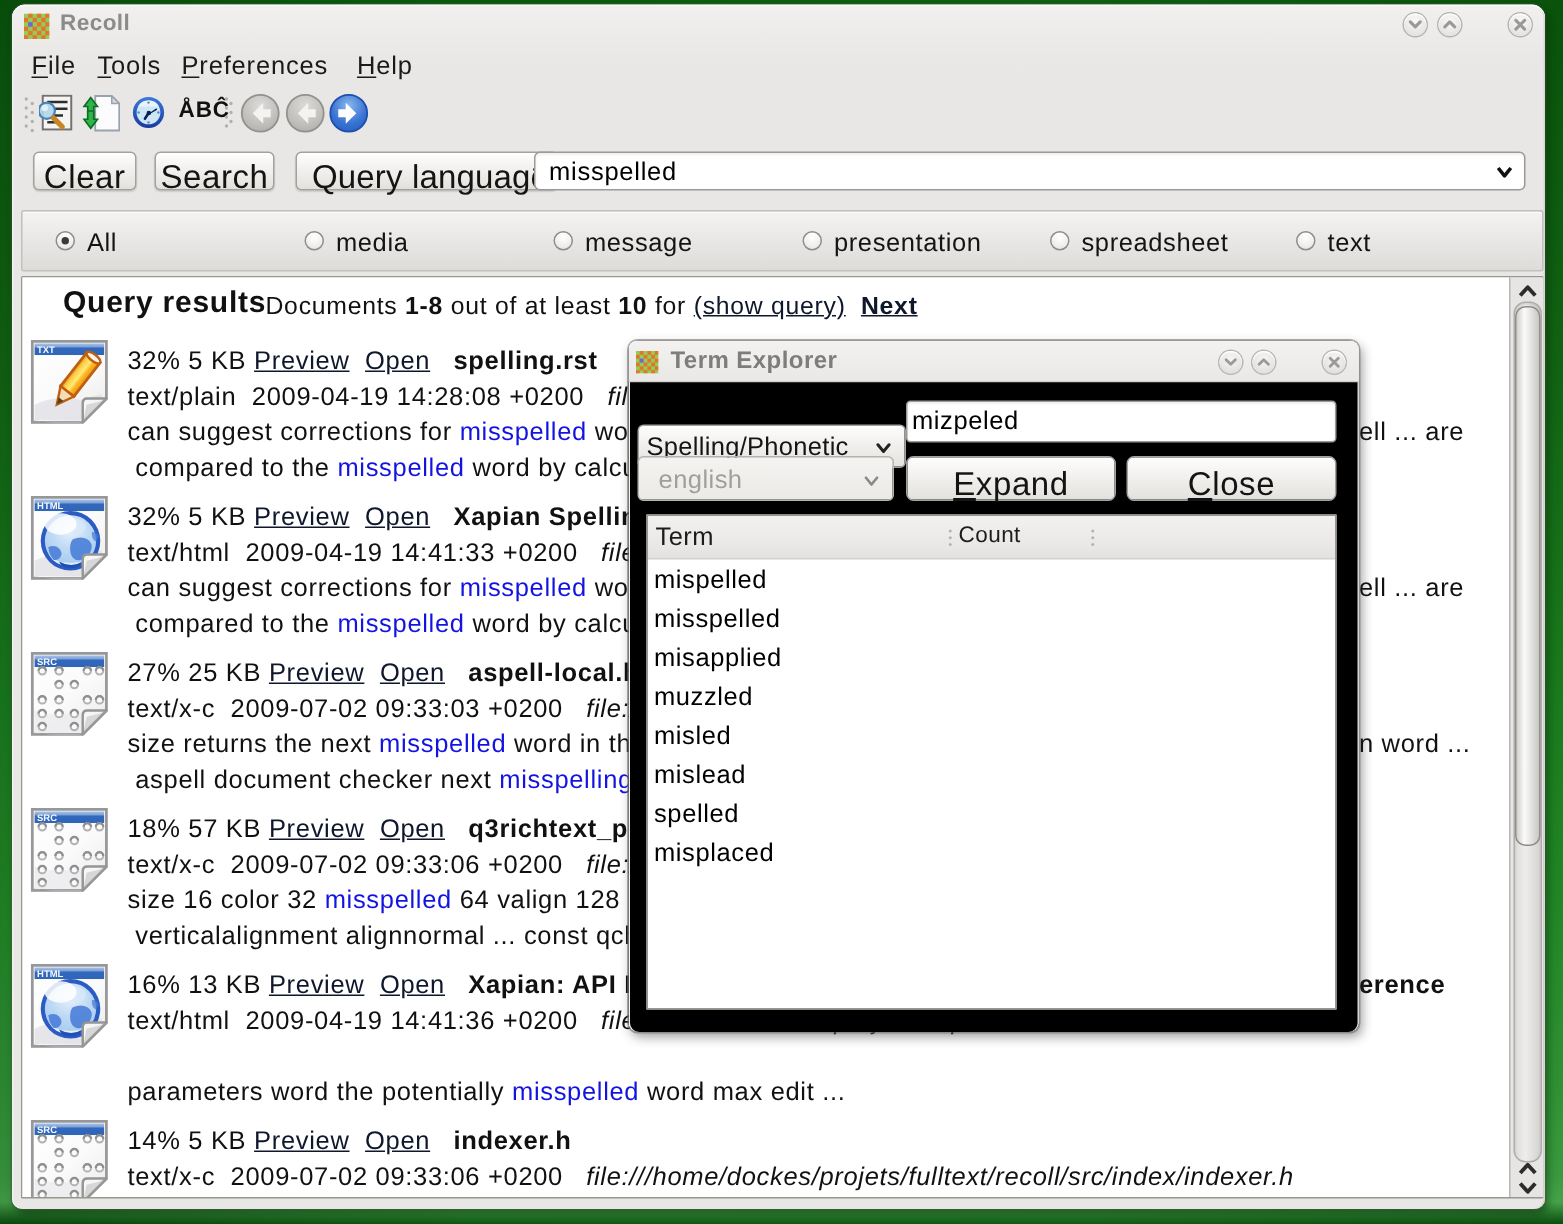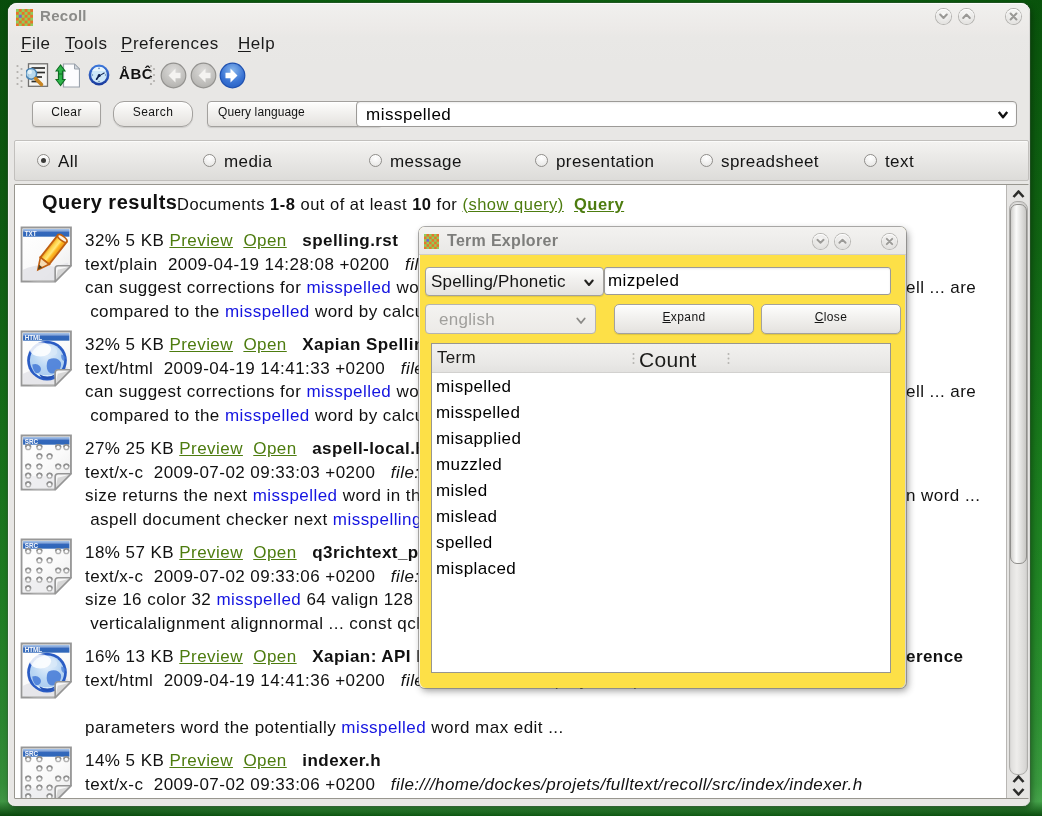--- a/index.html
+++ b/index.html
@@ -19,41 +19,41 @@
   background:radial-gradient(circle at 50% 35%,#fafaf9,#e8e7e5 60%,#dddcda);
   box-shadow:0 0 0 1px #b4b3b0, inset 0 1px 1px #fff;}
 .winbtn svg{position:absolute;left:2px;top:2px;}
 
 .menu{top:31px;font-size:17px;color:#1a1a1a;letter-spacing:.55px;}
 .menu u{text-decoration:underline;text-underline-offset:2px;}
 
 .btn{height:26px;border-radius:4px;border:1px solid #a3a19e;box-sizing:border-box;
   background:linear-gradient(180deg,#fefefd,#f3f2f0 40%,#e8e6e3 85%,#e2e0dd);
   box-shadow:inset 0 1px 0 #fff,0 1px 1px rgba(0,0,0,.12);
-  font-size:12px;color:#141414;text-align:center;letter-spacing:.4px;margin-left:10px;}
+  font-size:22px;color:#141414;text-align:center;letter-spacing:.4px;}
 .btn .lbl{position:relative;top:3px;}
 
 #radiorow{left:6px;top:137px;width:1015px;height:41px;border:1px solid #c2c0bd;border-radius:2px;box-sizing:border-box;
   background:linear-gradient(180deg,#f4f3f1,#e7e6e4 55%,#dddcd9);box-shadow:inset 0 1px 0 #fbfbfa;}
 .radio{width:13px;height:13px;border-radius:50%;box-sizing:border-box;border:1px solid #8f8d8a;
   background:radial-gradient(circle at 50% 30%,#ffffff,#e3e2e0);box-shadow:inset 0 1px 1px #fff;top:13px;}
 .radio.sel::after{content:"";position:absolute;left:3px;top:3px;width:5px;height:5px;border-radius:50%;background:#3a3a38;}
 .rlbl{top:11px;font-size:17px;color:#141414;letter-spacing:.4px;}
 
 #resframe{left:6px;top:181px;width:1015px;height:615px;box-sizing:border-box;border:1px solid #98968f;background:#fff;border-radius:1px;}
 #rescontent{position:absolute;left:0;top:0;width:991px;height:613px;overflow:hidden;background:#fff;}
 #sbar{position:absolute;left:991px;top:0;width:22px;height:613px;background:#e6e5e3;border-left:1px solid #b9b7b4;}
 .res-line{position:absolute;white-space:pre;font-size:17px;color:#111;letter-spacing:.45px;}
-.res-line a{color:#4d7c0f;text-decoration:underline;}
+.res-line a{color:#0f172a;text-decoration:underline;}
 .blue{color:#1414e0;}
 .b{font-weight:bold;}
 .i{font-style:italic;}
 
 #dlg{position:absolute;left:419px;top:227px;width:487px;height:461px;border-radius:6px;
-  background:#fde047;
+  background:#000000;
   box-shadow:inset 0 1px 0 #fcfcfb,inset 1px 0 0 #f4f3f1,inset -1px 0 0 #d6d5d3,0 0 0 1px rgba(110,108,104,.55),2px 3px 7px rgba(40,40,40,.45);text-decoration:underline;}
 .dbtn{width:15px;height:15px;border-radius:50%;top:7px;
   background:radial-gradient(circle at 50% 35%,#f6f5f4,#e6e5e3 60%,#d9d8d6);
   box-shadow:0 0 0 1px #b7b6b3, inset 0 1px 1px #fff;}
 .combo{box-sizing:border-box;border:1px solid #a3a19e;border-radius:4px;
   background:linear-gradient(180deg,#fdfdfc,#f1f0ee 45%,#e5e3e0);
   box-shadow:inset 0 1px 0 #fff,0 1px 1px rgba(0,0,0,.1);font-size:17px;color:#141414;}
 .tinput{box-sizing:border-box;border:1px solid #9c9a97;border-radius:3px;background:#fff;
   box-shadow:inset 0 1px 2px rgba(0,0,0,.08);font-size:17px;color:#000;}
 </style>
@@ -188,21 +188,21 @@
       <circle cx="13.5" cy="13.5" r="12.3" fill="url(#gb1)" stroke="#92918e" stroke-width="1.2"></circle>
       <path d="M15.5 6.5 L8.5 13.5 L15.5 20.5 V16.2 H20.5 V10.8 H15.5 Z" fill="#f4f3f1"></path>
     </svg>
     <svg class="abs" style="left:211px;top:4px" width="27" height="27" viewBox="0 0 27 27">
       <circle cx="13.5" cy="13.5" r="12.3" fill="url(#gb2)" stroke="#1d4fae" stroke-width="1.2"></circle>
       <path d="M11.5 6.5 L18.5 13.5 L11.5 20.5 V16.2 H6.5 V10.8 H11.5 Z" fill="#ffffff"></path>
     </svg>
   </div>
 
   <div class="abs btn" style="left:14px;top:98px;width:69px;"><span class="lbl">Clear</span></div>
-  <div class="abs btn" style="left:95px;top:98px;width:80px;border-radius:11px;"><span class="lbl">Search</span></div>
+  <div class="abs btn" style="left:95px;top:98px;width:80px;"><span class="lbl">Search</span></div>
   <div class="abs btn" style="left:189px;top:98px;width:175px;text-align:left;"><span class="lbl" style="left:10px;letter-spacing:.1px;">Query language</span>
     <svg class="abs" style="right:5px;top:9px" width="11" height="9" viewBox="0 0 11 9">
         <path d="M1.5 2 L5.5 6.5 L9.5 2" fill="none" stroke="#23221f" stroke-width="2.2" stroke-linecap="round" stroke-linejoin="round"></path>
       </svg></div>
   <div class="abs tinput" style="left:348px;top:98px;width:661px;height:26px;border-radius:4px;">
     <span class="abs" style="left:9px;top:3px;letter-spacing:.5px;">misspelled</span>
     <svg class="abs" style="right:7px;top:8px" width="12" height="10" viewBox="0 0 12 10">
         <path d="M1.8 2 L6 7.3 L10.2 2" fill="none" stroke="#111" stroke-width="2.4" stroke-linejoin="round"></path>
       </svg>
   </div>
@@ -218,21 +218,21 @@
       <div class="abs rlbl" style="left:541px;">presentation</div>
     <div class="abs radio" style="left:685px;"></div>
       <div class="abs rlbl" style="left:706px;">spreadsheet</div>
     <div class="abs radio" style="left:849px;"></div>
       <div class="abs rlbl" style="left:870px;">text</div>
   </div>
 
   <div class="abs" id="resframe">
     <div id="rescontent">
       <div class="res-line" style="left:6px;top:6px;font-size:20px;font-weight:bold;letter-spacing:.5px;margin-left:21px;">Query results</div>
-        <div class="res-line" style="left:162px;top:10px;font-size:16.5px;letter-spacing:.5px;">Documents <span class="b">1-8</span> out of at least <span class="b">10</span> for <a>(show query)</a>&nbsp; <a class="b">Query</a></div>
+        <div class="res-line" style="left:162px;top:10px;font-size:16.5px;letter-spacing:.5px;">Documents <span class="b">1-8</span> out of at least <span class="b">10</span> for <a>(show query)</a>&nbsp; <a class="b">Next</a></div>
       <svg width="0" height="0" style="position:absolute">
           <defs>
 <linearGradient id="hdrg" x1="0" y1="0" x2="0" y2="1">
               <stop offset="0" stop-color="#7aa7e0"></stop>
               <stop offset="0.35" stop-color="#3468bc"></stop>
               <stop offset="1" stop-color="#2e66b8"></stop>
             </linearGradient>
 <linearGradient id="pgg" x1="0.1" y1="0" x2="0.8" y2="1">
               <stop offset="0" stop-color="#ffffff"></stop>
               <stop offset="0.55" stop-color="#fafafa"></stop>
@@ -504,21 +504,21 @@
       <svg width="11" height="11" viewBox="0 0 11 11" style="position:absolute;left:2px;top:2px">
         <path d="M2.4 6.8 L5.5 3.8 L8.6 6.8" fill="none" stroke="#9b9a97" stroke-width="1.9" stroke-linecap="round" stroke-linejoin="round"></path>
       </svg>
     </div>
   <div class="abs dbtn" style="left:463px;">
       <svg width="11" height="11" viewBox="0 0 11 11" style="position:absolute;left:2px;top:2px">
         <path d="M2.8 2.8 L8.2 8.2 M8.2 2.8 L2.8 8.2" fill="none" stroke="#9b9a97" stroke-width="1.9" stroke-linecap="round"></path>
       </svg>
     </div>
 
-  <div class="abs combo" style="left:6px;top:40px;width:179px;height:29px;">
+  <div class="abs combo" style="left:6px;top:56px;width:179px;height:29px;">
     <span class="abs" style="left:5px;top:4px;letter-spacing:.2px;">Spelling/Phonetic</span>
     <svg class="abs" style="right:9px;top:11px" width="10" height="8" viewBox="0 0 10 8">
         <path d="M1.3 1.5 L5 6 L8.7 1.5" fill="none" stroke="#23221f" stroke-width="2" stroke-linecap="round" stroke-linejoin="round"></path>
       </svg>
   </div>
   <div class="abs tinput" style="left:185px;top:40px;width:287px;height:28px;">
     <span class="abs" style="left:3px;top:3px;letter-spacing:.4px;">mizpeled</span>
   </div>
 
   <div class="abs combo" style="left:6px;top:77px;width:171px;height:30px;background:linear-gradient(180deg,#f4f3f1,#eceae7);border-color:#b5b3b0;box-shadow:none;">
@@ -526,21 +526,21 @@
     <svg class="abs" style="right:9px;top:12px" width="10" height="8" viewBox="0 0 10 8">
         <path d="M1.3 1.5 L5 6 L8.7 1.5" fill="none" stroke="#8b8a87" stroke-width="1.8" stroke-linecap="round" stroke-linejoin="round"></path>
       </svg>
   </div>
   <div class="abs btn" style="left:332px;top:77px;width:140px;height:30px;border-radius:5px;"><span class="lbl" style="top:5px;"><u>C</u>lose</span></div>
   <div class="abs btn" style="left:185px;top:77px;width:140px;height:30px;border-radius:5px;"><span class="lbl" style="top:5px;"><u>E</u>xpand</span></div>
 
   <div class="abs" style="left:12px;top:116px;width:460px;height:330px;border:1px solid #98968f;background:#fff;box-sizing:border-box;">
     <div class="abs" style="left:0;top:0;width:458px;height:28px;background:linear-gradient(180deg,#f2f1ef,#e9e8e6 70%,#e3e2e0);border-bottom:1px solid #d2d1cf;">
       <span class="abs" style="left:5px;top:4px;font-size:17px;color:#1c1c1a;letter-spacing:.3px;">Term</span>
-      <span class="abs" style="left:207px;top:4px;font-size:21px;color:#1c1c1a;letter-spacing:.3px;">Count</span>
+      <span class="abs" style="left:207px;top:4px;font-size:15px;color:#1c1c1a;letter-spacing:.3px;">Count</span>
       <svg class="abs" style="left:200px;top:8px" width="3" height="13">
           <g fill="#b4b3b0">
             <circle cx="1.5" cy="2" r="1"></circle>
             <circle cx="1.5" cy="6.5" r="1"></circle>
             <circle cx="1.5" cy="11" r="1"></circle>
           </g>
         </svg>
       <svg class="abs" style="left:295px;top:8px" width="3" height="13">
           <g fill="#b4b3b0">
             <circle cx="1.5" cy="2" r="1"></circle>

